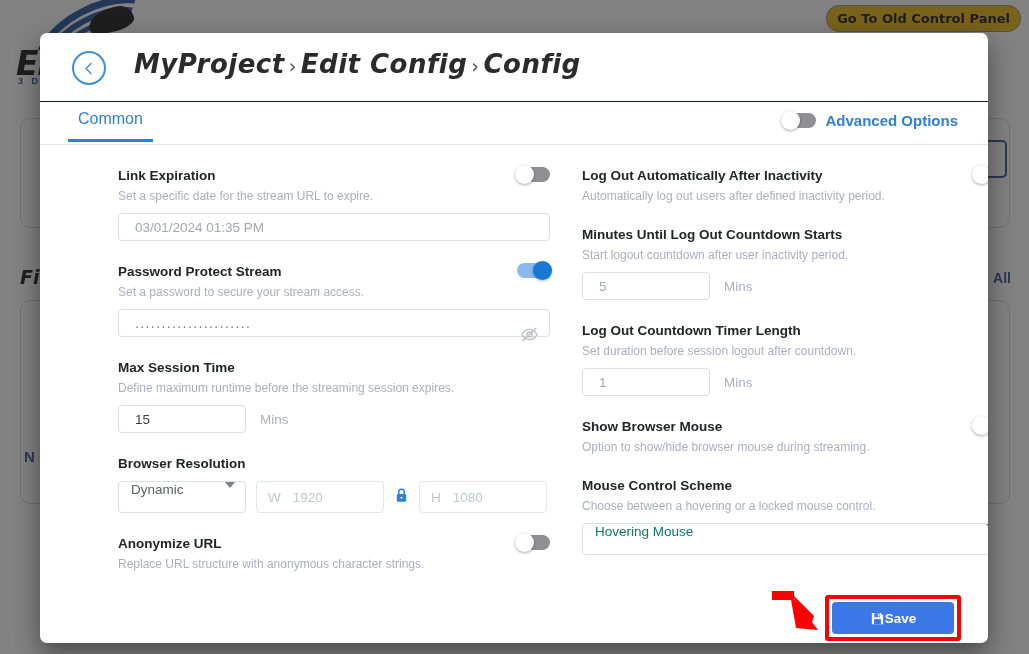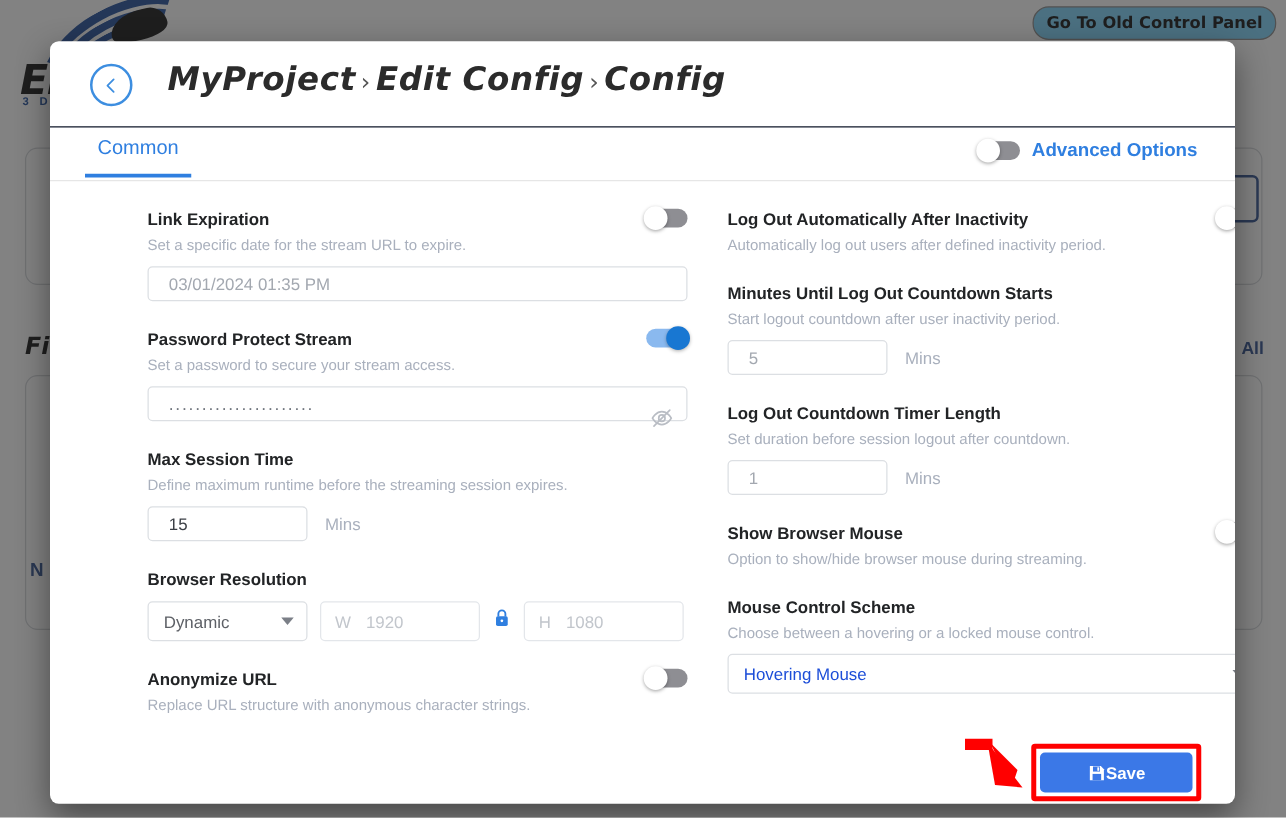--- a/index.html
+++ b/index.html
@@ -63,21 +63,21 @@
     left: 8px; top: 74px;
     font-size: 9px;
     font-weight: bold;
     letter-spacing: 3px;
     color: #1f4e9c;
   }
   #old-panel-button {
     position: absolute;
     right: 8px; top: 5px;
     padding: 5px 10px;
-    background: #7dd3fc;
+    background: #eab308;
     border: 1px solid #8a8a8a;
     border-radius: 13px;
     font-size: 13px;
     font-weight: bold;
     color: #111111;
     font-family: "DejaVu Sans", sans-serif;
     white-space: nowrap;
   }
   .bg-card {
     position: absolute;
@@ -306,21 +306,20 @@
     margin-top: 9px;
     display: flex;
     align-items: center;
     gap: 10px;
   }
   .select-box {
     height: 32px;
     border: 1px solid #dcdfe3;
     border-radius: 4px;
     display: flex;
-    align-items: center;
     justify-content: space-between;
     padding: 0 10px 0 12px;
     font-size: 13.5px;
     color: #5d6views;
     color: #5d6066;
     box-sizing: border-box;
     background: #fff;
     cursor: pointer;
   }
   #res-select { width: 128px; }
@@ -344,21 +343,21 @@
     box-sizing: border-box;
     background: #fff;
     cursor: text;
   }
   #lock-icon { flex: none; }
 
   #mouse-select {
     margin-top: 9px;
     width: 425px;
   }
-  #mouse-select .sel-val { color: #1d4ed8; }
+  #mouse-select .sel-val { color: #0f766e; }
 
   
   #modal-footer {
     position: relative;
     height: 46px;
   }
   #save-highlight {
     position: absolute;
     right: 27px;
     top: -24px;

